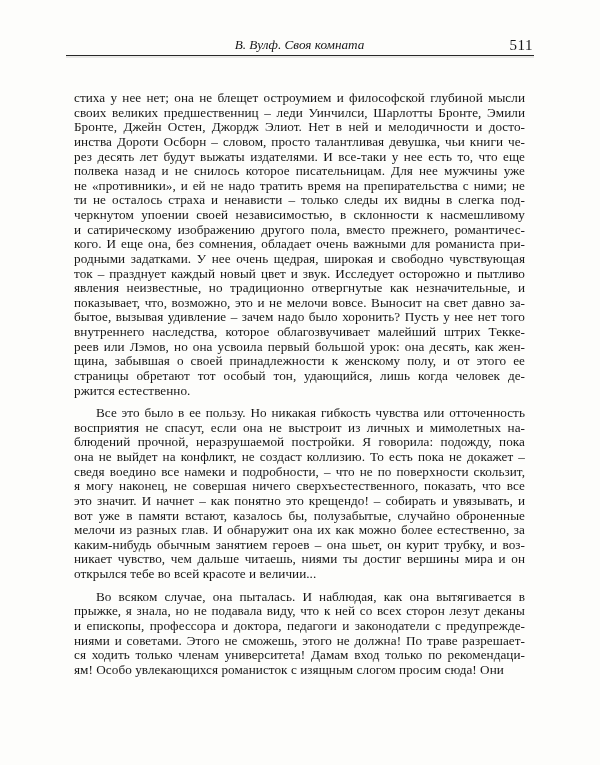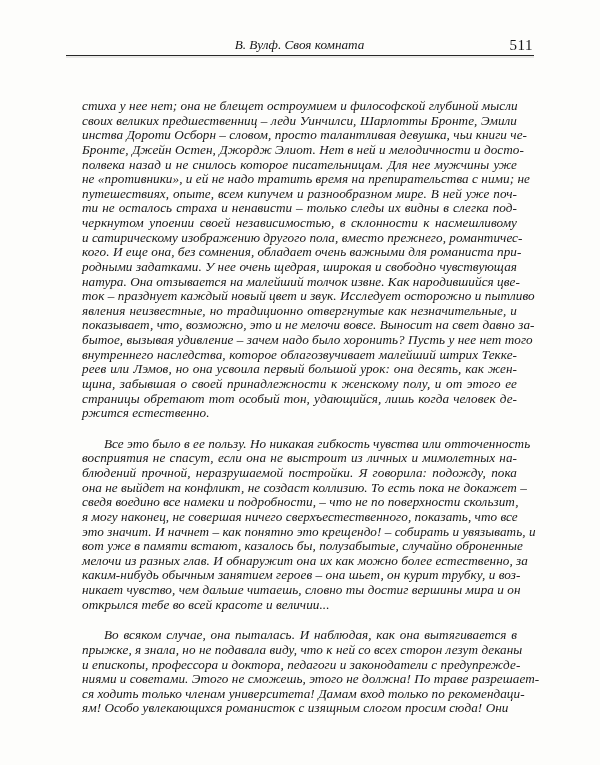--- a/index.html
+++ b/index.html
@@ -46,21 +46,21 @@
     left:66px;top:55px;
     width:468px;height:0;
     border-top:1.7px solid var(--rule);
     box-shadow:0 1.5px 0 rgba(40,40,40,0.18);
   }
   .body-block{
     position:absolute;
     left:66px;top:83px;
     width:467px;
   }
-  .para{margin:16px;padding:0;font-style:italic;}
+  .para{margin:8px;padding:0;}
   .line{
     font-size:13.2px;
     line-height:14.62px;
     text-align:justify;
     text-align-last:justify;
     white-space:nowrap;
     letter-spacing:0.05px;
   }
   .line.last{
     text-align-last:left;
@@ -75,31 +75,30 @@
 <div class="page">
   <div class="head-row">
     <span class="running-title">В. Вулф. Своя комната</span>
     <span class="page-number">511</span>
   </div>
   <div class="header-rule"></div>
   <main class="body-block">
       <div class="para">
         <div class="line">стиха у нее нет; она не блещет остроумием и философской глубиной мысли</div>
         <div class="line">своих великих предшественниц – леди Уинчилси, Шарлотты Бронте, Эмили</div>
+        <div class="line">Бронте, Джейн Остен, Джордж Элиот. Нет в ней и мелодичности и досто-</div>
         <div class="line">инства Дороти Осборн – словом, просто талантливая девушка, чьи книги че-</div>
-        <div class="line">Бронте, Джейн Остен, Джордж Элиот. Нет в ней и мелодичности и досто-</div>
+        <div class="line">рез десять лет будут выжаты издателями. И все-таки у нее есть то, что еще</div>
         <div class="line">полвека назад и не снилось которое писательницам. Для нее мужчины уже</div>
         <div class="line">не «противники», и ей не надо тратить время на препирательства с ними; не</div>
-        <div class="line">путешествиях, опыте, всем кипучем и разнообразном мире. В ней уже поч-</div>
         <div class="line">ти не осталось страха и ненависти – только следы их видны в слегка под-</div>
         <div class="line">черкнутом упоении своей независимостью, в склонности к насмешливому</div>
         <div class="line">и сатирическому изображению другого пола, вместо прежнего, романтичес-</div>
         <div class="line">кого. И еще она, без сомнения, обладает очень важными для романиста при-</div>
         <div class="line">родными задатками. У нее очень щедрая, широкая и свободно чувствующая</div>
-        <div class="line">натура. Она отзывается на малейший толчок извне. Как народившийся цве-</div>
         <div class="line">ток – празднует каждый новый цвет и звук. Исследует осторожно и пытливо</div>
         <div class="line">явления неизвестные, но традиционно отвергнутые как незначительные, и</div>
         <div class="line">показывает, что, возможно, это и не мелочи вовсе. Выносит на свет давно за-</div>
         <div class="line">бытое, вызывая удивление – зачем надо было хоронить? Пусть у нее нет того</div>
         <div class="line">внутреннего наследства, которое облагозвучивает малейший штрих Текке-</div>
         <div class="line">реев или Лэмов, но она усвоила первый большой урок: она десять, как жен-</div>
         <div class="line">щина, забывшая о своей принадлежности к женскому полу, и от этого ее</div>
         <div class="line">страницы обретают тот особый тон, удающийся, лишь когда человек де-</div>
         <div class="line last">ржится естественно.</div>
       </div>
@@ -107,21 +106,21 @@
         <div class="line indent">Все это было в ее пользу. Но никакая гибкость чувства или отточенность</div>
         <div class="line">восприятия не спасут, если она не выстроит из личных и мимолетных на-</div>
         <div class="line">блюдений прочной, неразрушаемой постройки. Я говорила: подожду, пока</div>
         <div class="line">она не выйдет на конфликт, не создаст коллизию. То есть пока не докажет –</div>
         <div class="line">сведя воедино все намеки и подробности, – что не по поверхности скользит,</div>
         <div class="line">я могу наконец, не совершая ничего сверхъестественного, показать, что все</div>
         <div class="line">это значит. И начнет – как понятно это крещендо! – собирать и увязывать, и</div>
         <div class="line">вот уже в памяти встают, казалось бы, полузабытые, случайно оброненные</div>
         <div class="line">мелочи из разных глав. И обнаружит она их как можно более естественно, за</div>
         <div class="line">каким-нибудь обычным занятием героев – она шьет, он курит трубку, и воз-</div>
-        <div class="line">никает чувство, чем дальше читаешь, словно ты достиг вершины мира и он</div>
+        <div class="line">никает чувство, чем дальше читаешь, ниями ты достиг вершины мира и он</div>
         <div class="line last">открылся тебе во всей красоте и величии...</div>
       </div>
       <div class="para">
         <div class="line indent">Во всяком случае, она пыталась. И наблюдая, как она вытягивается в</div>
         <div class="line">прыжке, я знала, но не подавала виду, что к ней со всех сторон лезут деканы</div>
         <div class="line">и епископы, профессора и доктора, педагоги и законодатели с предупрежде-</div>
         <div class="line">ниями и советами. Этого не сможешь, этого не должна! По траве разрешает-</div>
         <div class="line">ся ходить только членам университета! Дамам вход только по рекомендаци-</div>
         <div class="line last">ям! Особо увлекающихся романисток с изящным слогом просим сюда! Они</div>
       </div>

